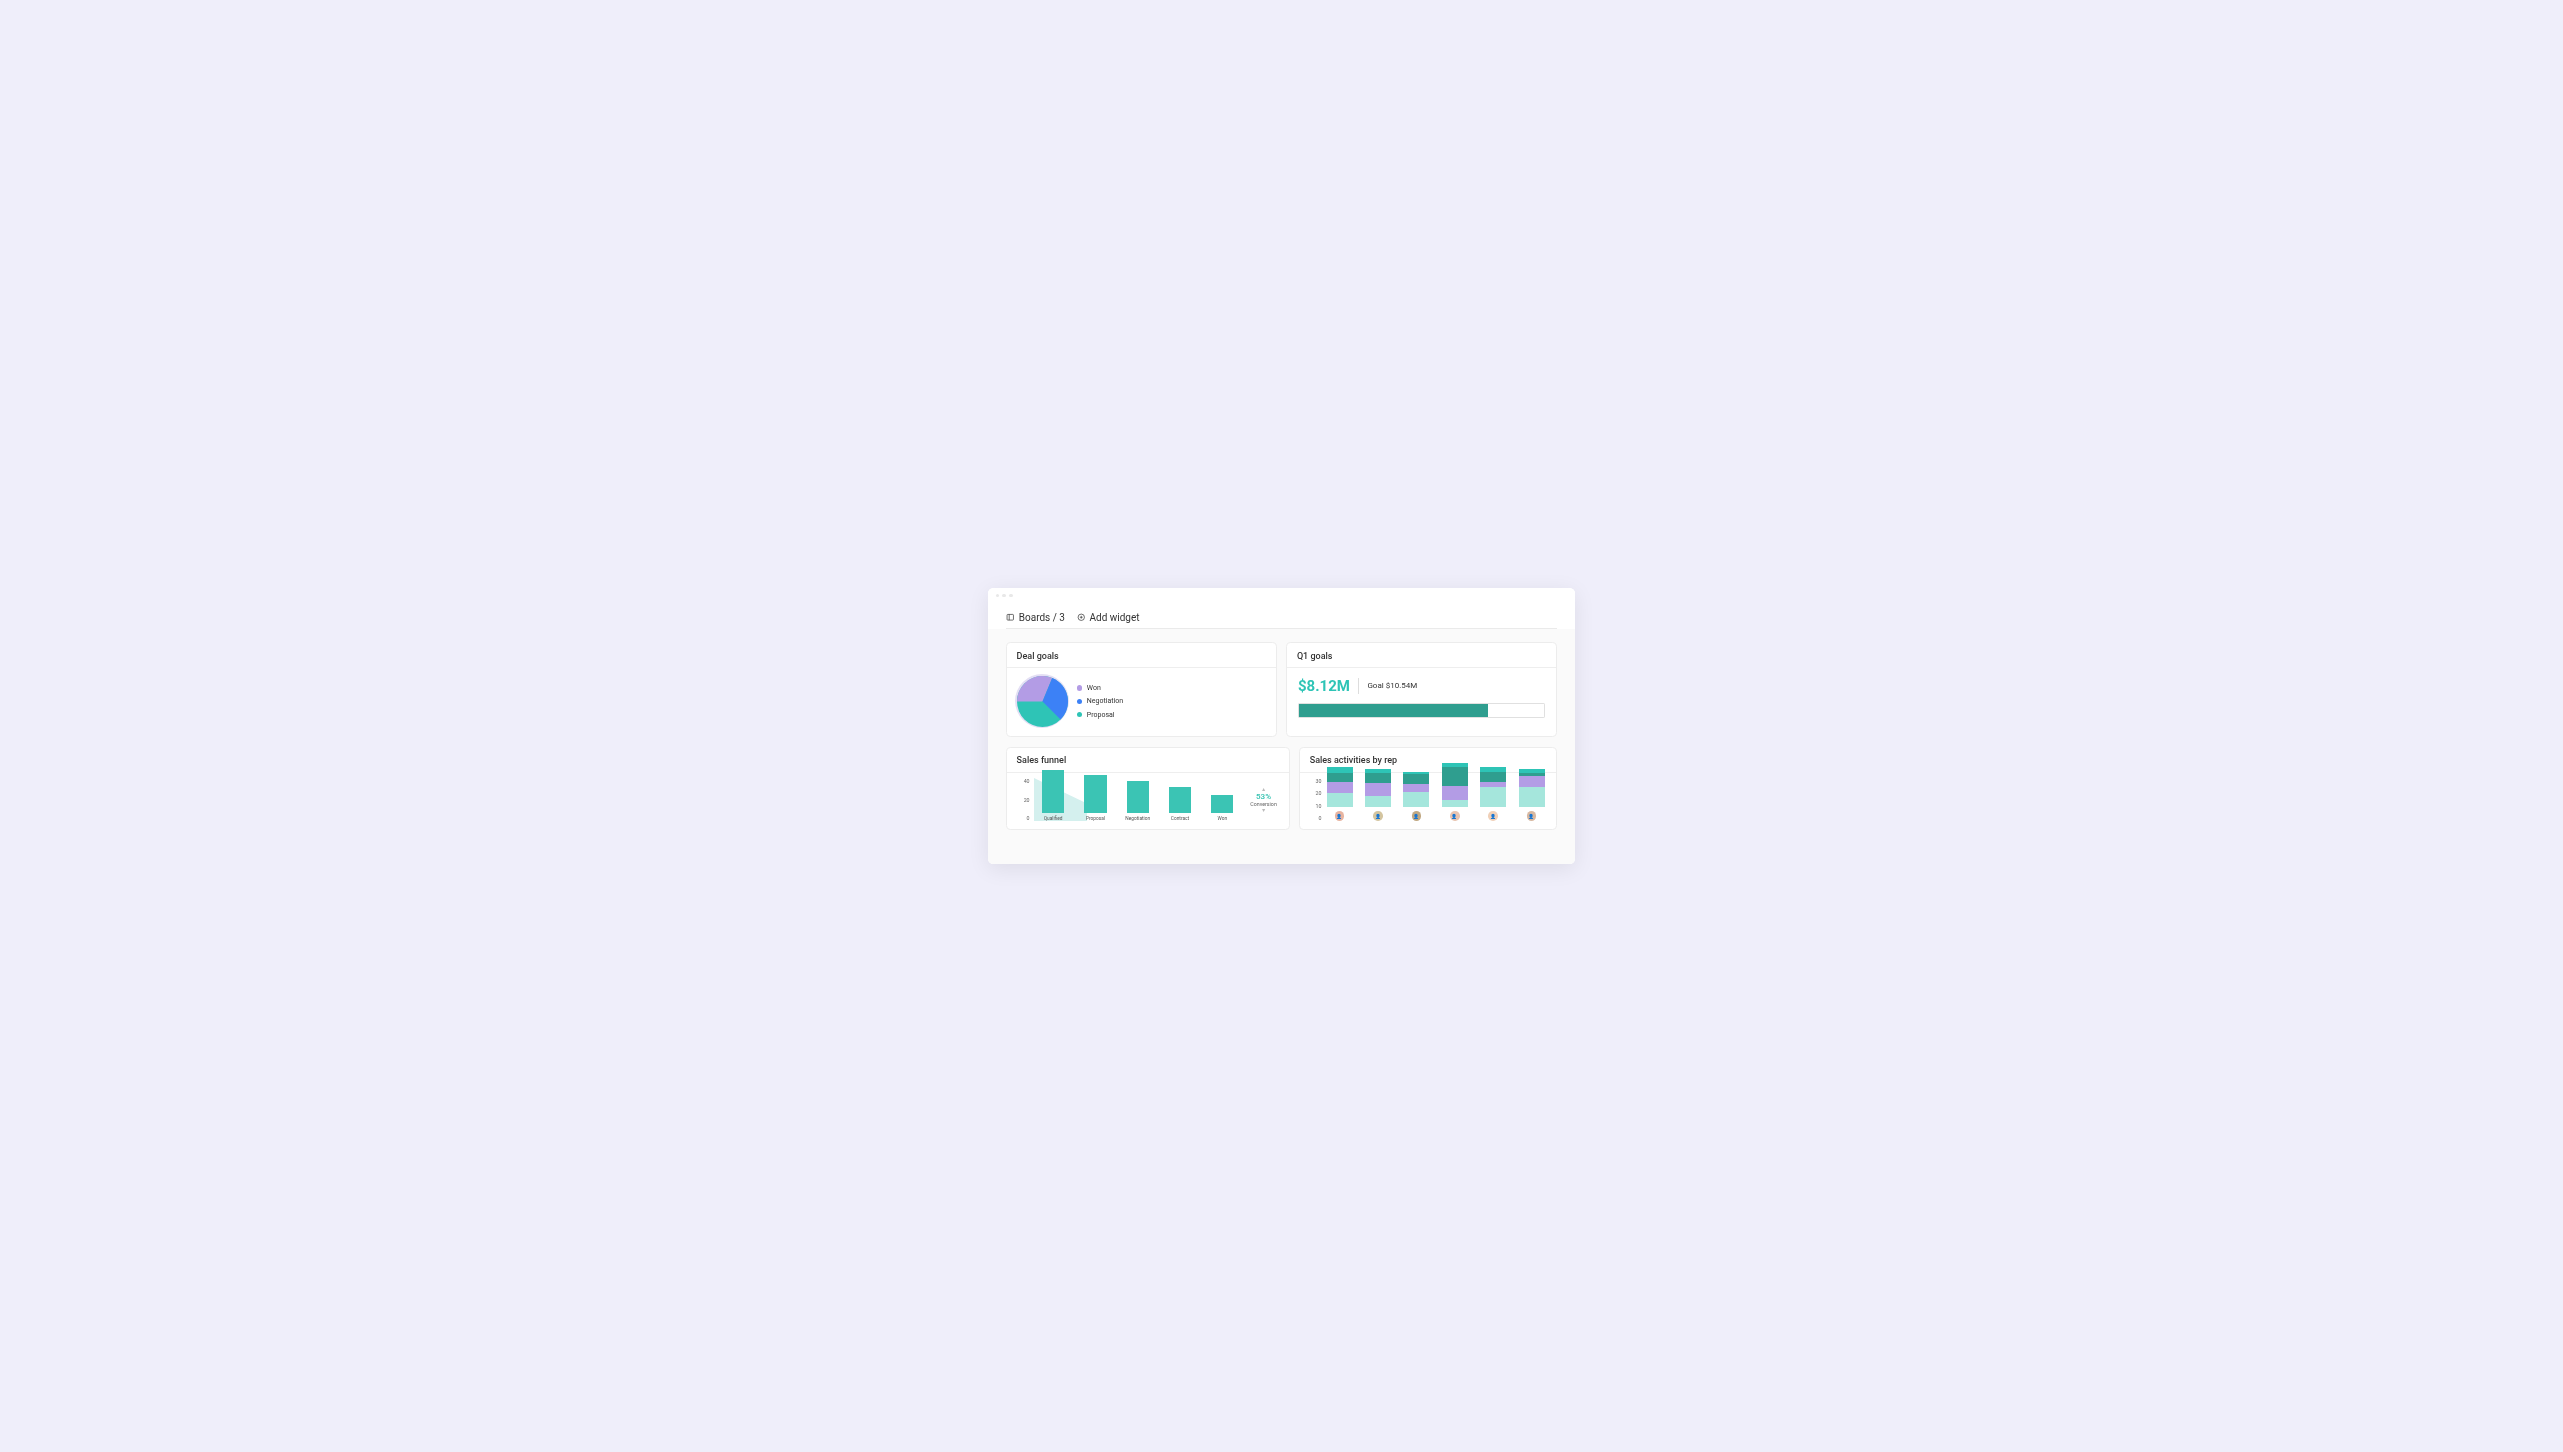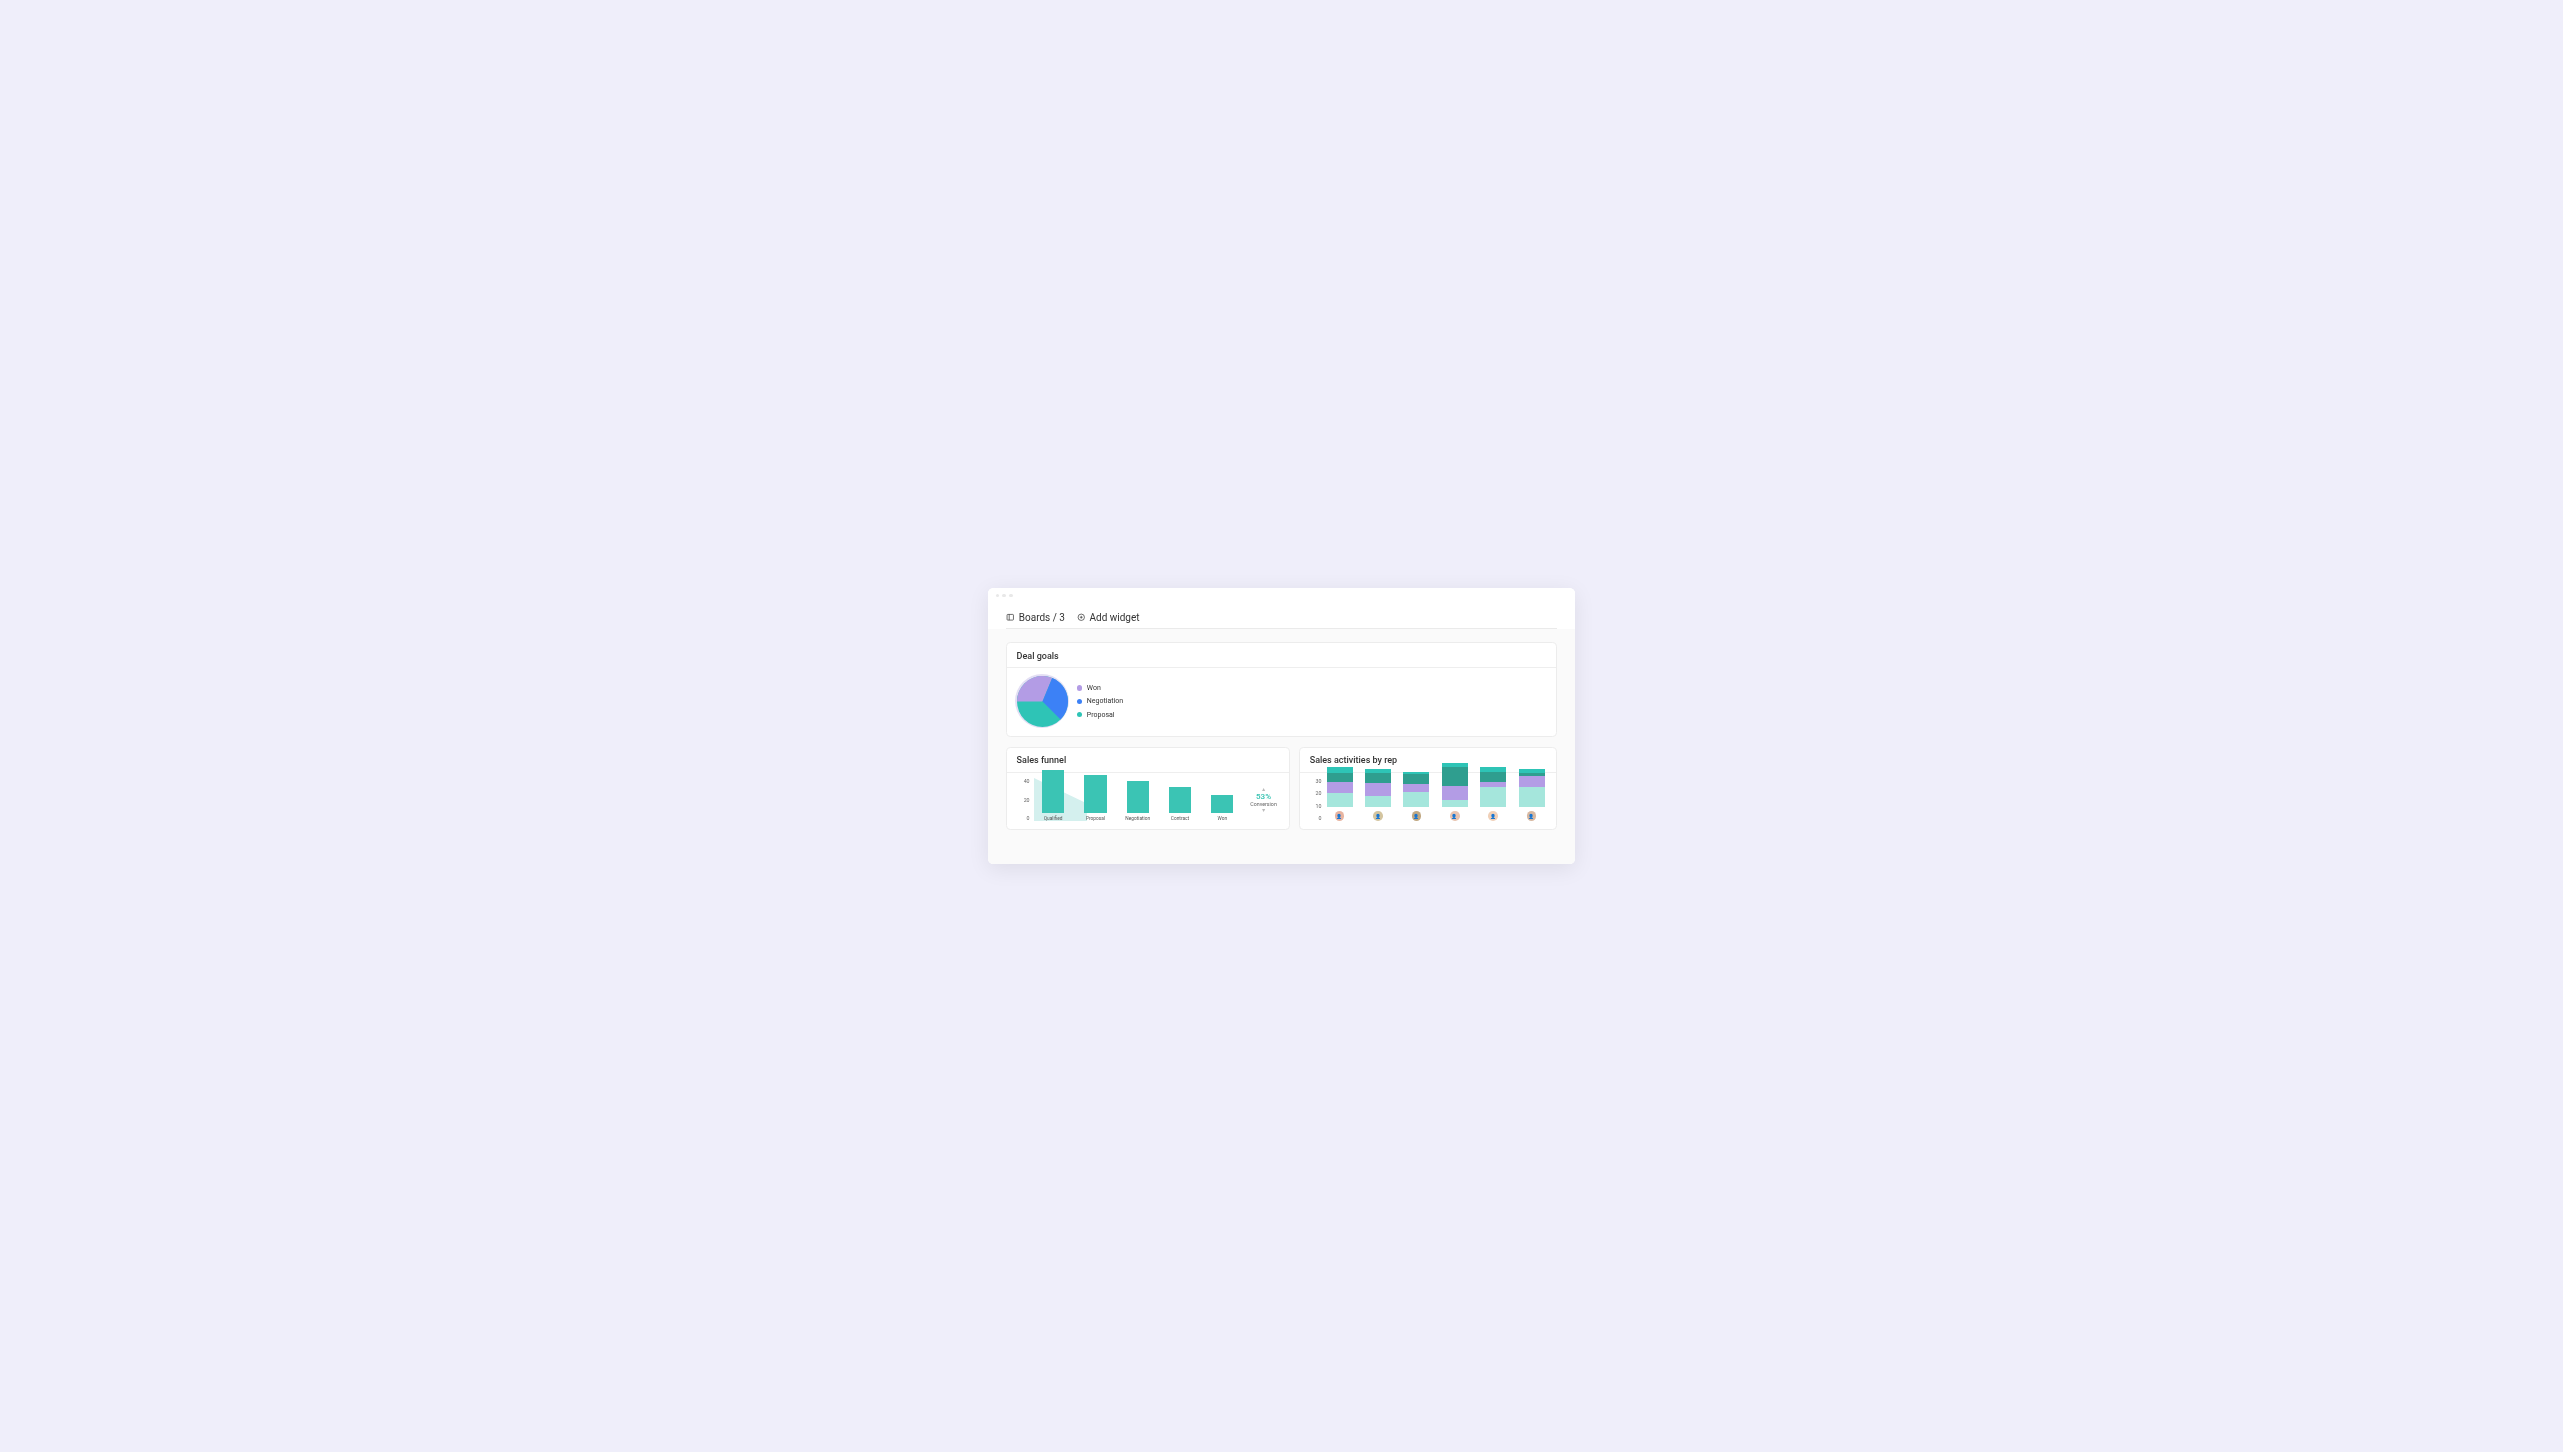--- a/index.html
+++ b/index.html
@@ -111,20 +111,33 @@
               </div>
               <div class="legend-item">
                 <span class="swatch" style="background:#2ec4b6"></span>
                 <span>Proposal</span>
               </div>
             </div>
         </div>
       </div>
 
 
+      <div class="card">
+        <div class="card-header">Q1 goals</div>
+        <div class="goals-body">
+          <div class="goals-top">
+            <div class="goals-actual">$8.12M</div>
+            <div class="goals-sep"></div>
+            <div class="goals-target">Goal $10.54M</div>
+          </div>
+          <div class="progress-bar">
+            <div class="progress-fill" id="goal-fill" style="width: 77%;"></div>
+          </div>
+        </div>
+      </div>
     </div>
 
     <div class="row row2" style="margin-bottom:16px;">
 
       <div class="card">
         <div class="card-header">Sales funnel</div>
         <div class="funnel-body">
           <div class="funnel-chart">
             <div class="y-axis" id="funnel-y">
                 <div>40</div>

